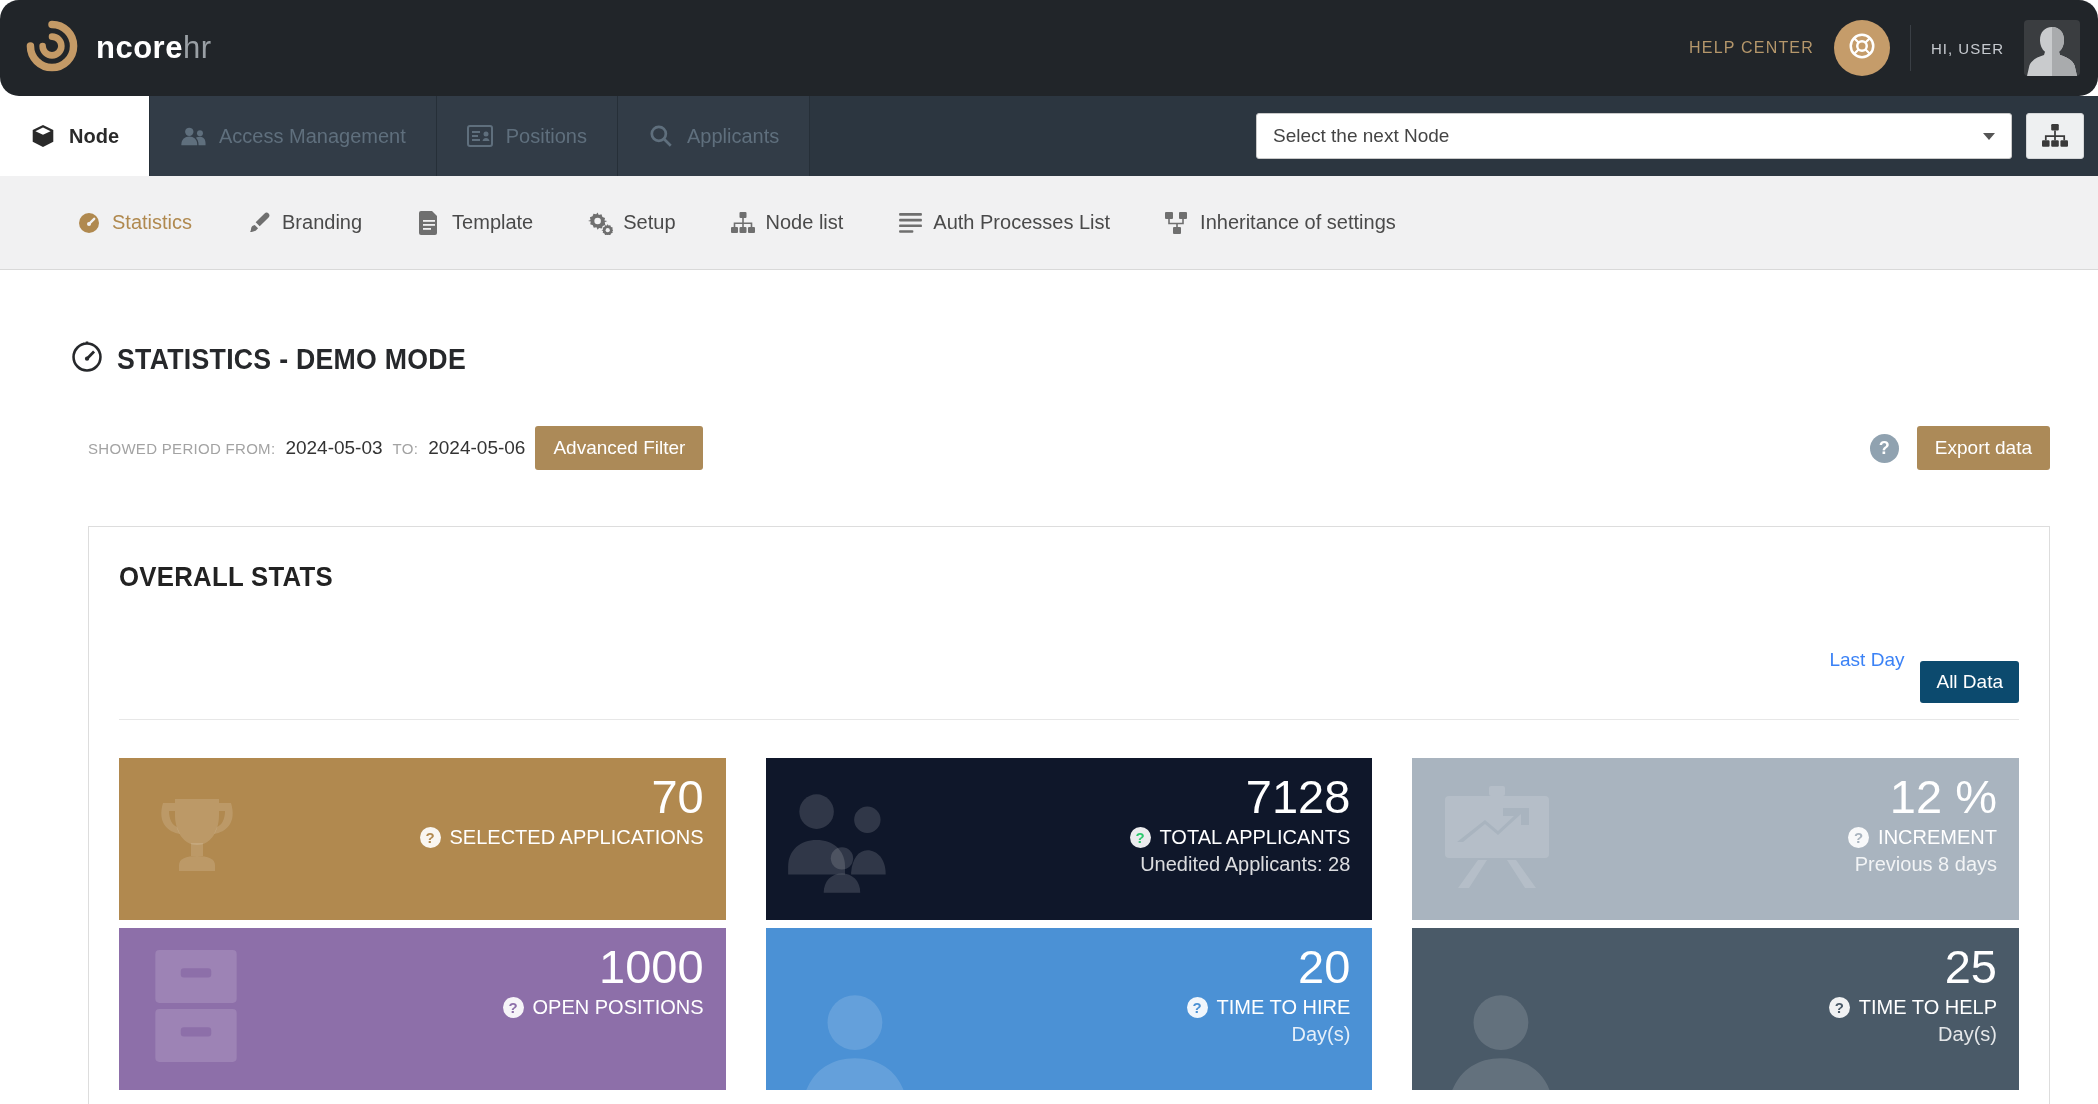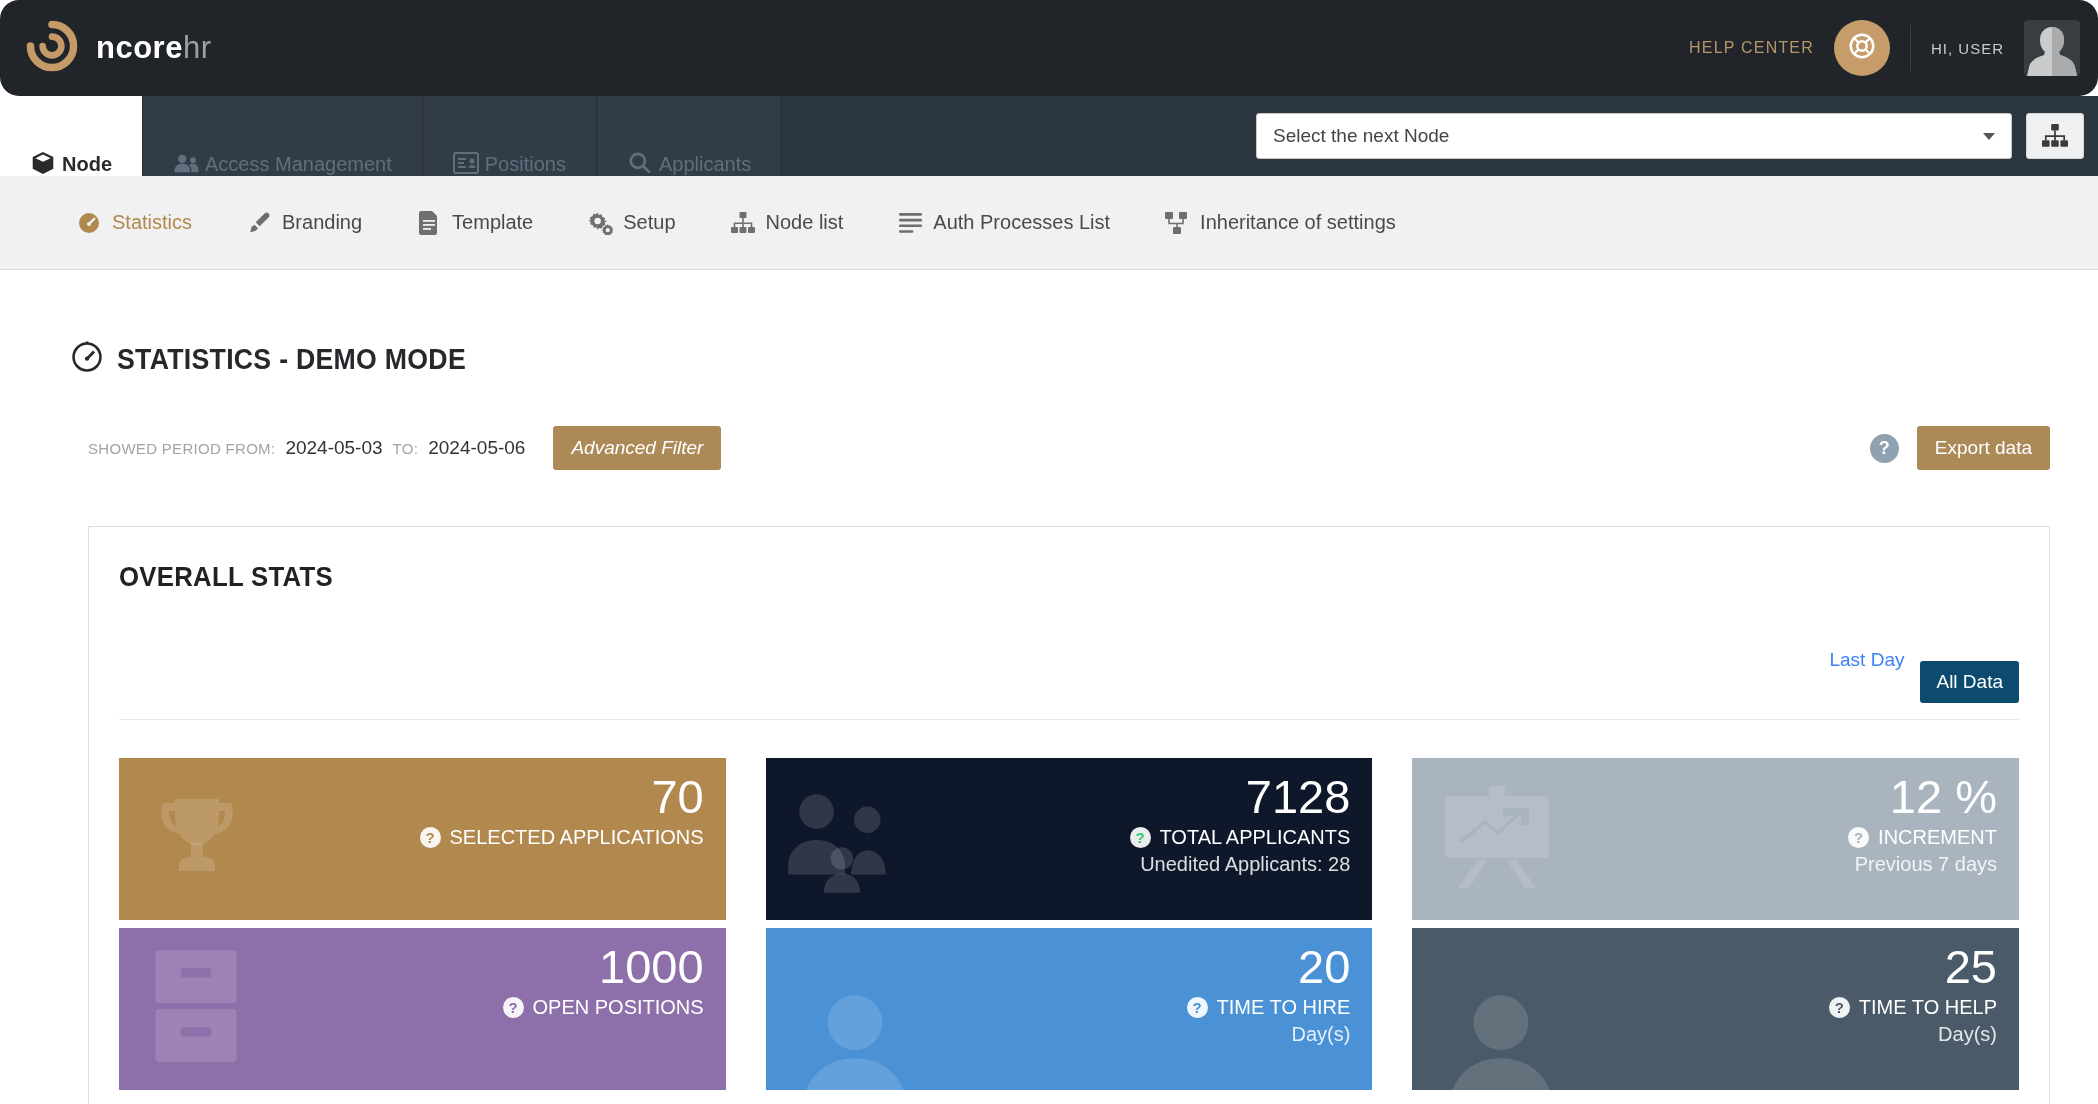--- a/index.html
+++ b/index.html
@@ -16,21 +16,21 @@
   .help-label { color:#b5976b; font-size:16px; letter-spacing:1.2px; cursor:pointer; }
   .help-badge { width:56px; height:56px; border-radius:50%; background:#c59c6a;
     display:flex; align-items:center; justify-content:center; cursor:pointer; }
   .vdiv { width:1px; height:46px; background:#3a3f45; }
   .greeting { color:#c7cbd0; font-size:15px; letter-spacing:1px; }
   .avatar { width:56px; height:56px; border-radius:4px; overflow:hidden; cursor:pointer; }
 
   
   .tabbar { height:80px; background:#2c3640; display:flex; }
   .tabs { display:flex; align-items:stretch; }
-  .tab { display:flex; align-items:flex-end; gap:6px; padding:0 30px; font-size:20px;
+  .tab { display:flex; align-items:center; gap:13px; padding:0 30px; font-size:20px;
     color:#5f6f7d; background:#323c47; border-right:1px solid #262f38; cursor:pointer; }
   .tab svg { width:26px; height:26px; flex:0 0 auto; }
   .tab.active { background:#fff; color:#2a2a2a; font-weight:700; }
   .bar-right { margin-left:auto; align-self:center; display:flex; align-items:center;
     gap:14px; padding-right:14px; }
   .select { width:756px; height:46px; background:#fff; border:1px solid #c9c9c9;
     border-radius:3px; display:flex; align-items:center; justify-content:space-between;
     padding:0 16px; font-size:19px; color:#444; cursor:pointer; }
   .chev { width:0; height:0; border-left:6px solid transparent;
     border-right:6px solid transparent; border-top:7px solid #555; }
@@ -49,21 +49,21 @@
   .page-title-row { display:flex; align-items:center; gap:13px; margin:70px 0 0 70px; color:#26282b; }
   .page-title { font-size:29px; font-weight:700; display:inline-block;
     transform:scaleX(.92); transform-origin:left center; letter-spacing:.3px; }
 
   .period-row { display:flex; align-items:center; margin:48px 48px 0 88px; }
   .period-left { display:flex; align-items:center; gap:10px; }
   .plabel { font-size:15px; color:#a3a3a3; letter-spacing:.3px; }
   .pdate { font-size:19px; color:#333; }
   .btn { color:#fff; font-size:19px; padding:11px 18px; border-radius:3px; border:none;
     cursor:pointer; font-family:"Liberation Sans", sans-serif; }
-  .adv { margin-left:18px;font-style:italic; }
+  .adv { margin-left:0; }
   .period-right { margin-left:auto; display:flex; align-items:center; gap:18px; }
   .help-q { width:29px; height:29px; border-radius:50%; background:#90a2b0; color:#fff;
     font-weight:700; font-size:18px; display:flex; align-items:center; justify-content:center; cursor:pointer; }
 
   
   .card { margin:56px 48px 0 88px; border:1px solid #dddddd; background:#fff;
     padding:34px 30px 32px; }
   .card-title { font-size:28px; font-weight:700; color:#222; display:inline-block;
     transform:scaleX(.92); transform-origin:left center; letter-spacing:.3px; }
   .toggle-row { display:flex; justify-content:flex-end; align-items:center; gap:16px; margin-top:24px; }
@@ -342,21 +342,21 @@
             <path d="M50 78l-18 28h-11l20-28zM70 78l18 28h11L79 78z"></path>
           </g>
           <path fill="currentColor" d="M26 60l22-18 13 11 23-21v11h8V26H66v8h11l-16 15-13-11-28 22z"></path>
         </svg>
       </div>
       <div class="t-value">12 %</div>
       <div class="t-labelrow">
         <span class="q">?</span>
         <span class="t-label">INCREMENT</span>
       </div>
-      <div class="t-sub">Previous 7 days</div>
+      <div class="t-sub">Previous 8 days</div>
     </div>
 
     <div class="tile" style="background-color: rgb(141, 111, 169); color: rgb(141, 111, 169);">
       <div class="wm">
         <svg width="106" height="122" viewBox="0 0 104 120">
           <g class="wm-fill">
             <rect x="12" y="4" width="80" height="52" rx="4"></rect>
             <rect x="12" y="62" width="80" height="52" rx="4"></rect>
           </g>
           <g fill="currentColor">

